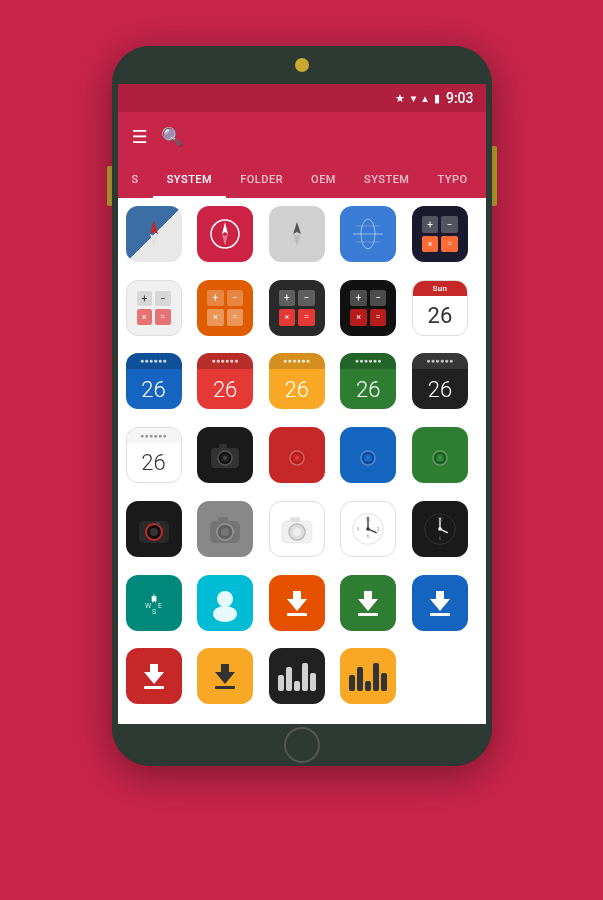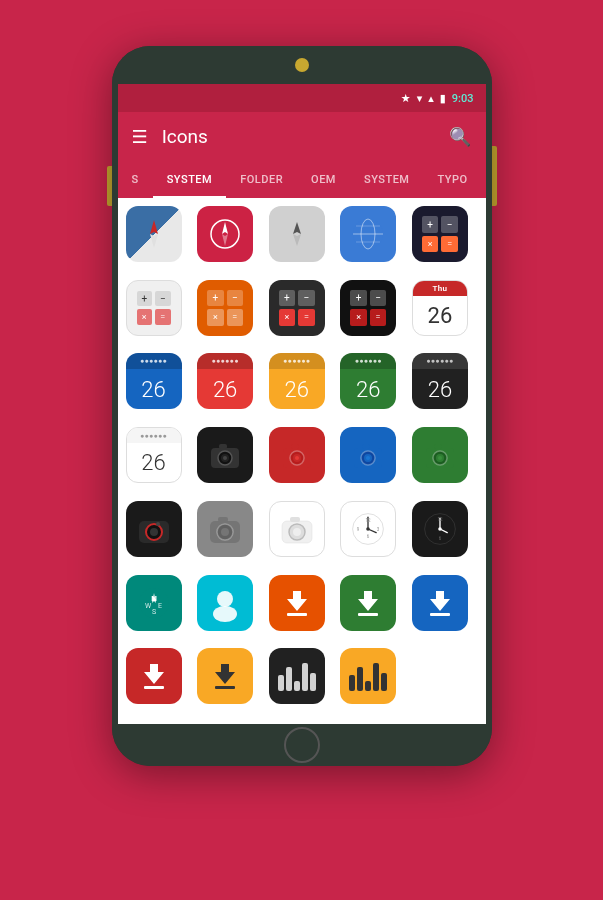--- a/index.html
+++ b/index.html
@@ -99,22 +99,22 @@
     .status-bar {
       background: #b01f3e;
       height: 28px;
       display: flex;
       align-items: center;
       justify-content: flex-end;
       padding: 0 12px;
       gap: 6px;
     }
     .status-bar .time {
-      color: #5eead4;
-      font-size: 11px;
+      color: #ffffff;
+      font-size: 14px;
       font-weight: 500;
     }
     .status-icon {
       color: white;
       font-size: 11px;
     }
     
     .app-bar {
       background: #c8254a;
       height: 48px;
@@ -304,21 +304,20 @@
       <div class="status-bar">
         <span class="status-icon">★</span>
         <span class="status-icon">▾</span>
         <span class="status-icon">▴</span>
         <span class="status-icon">▮</span>
         <span class="time">9:03</span>
       </div>
 
       <div class="app-bar">
         <span class="menu-icon">☰</span>
-        <span class="app-title">Icons</span>
         <span class="search-icon">🔍</span>
       </div>
 
       <div class="tabs">
         <div class="tab-item">S</div>
         <div class="tab-item active">SYSTEM</div>
         <div class="tab-item">FOLDER</div>
         <div class="tab-item">OEM</div>
         <div class="tab-item">SYSTEM</div>
         <div class="tab-item">TYPO</div>
@@ -400,21 +399,21 @@
           <div class="calc-icon">
             <div class="calc-cell" style="font-size:10px;">+</div>
             <div class="calc-cell" style="font-size:10px;">−</div>
             <div class="calc-cell" style="background:#b71c1c;font-size:9px;">×</div>
             <div class="calc-cell" style="background:#b71c1c;font-size:9px;">=</div>
           </div>
         </div>
 
         <div class="icon-cell" style="background:white;border:1px solid #ddd;">
           <div class="cal-icon">
-            <div class="cal-top" style="background:#c62828;color:white;font-size:8px;">Thu</div>
+            <div class="cal-top" style="background:#c62828;color:white;font-size:8px;">Sun</div>
             <div class="cal-bottom" style="color:#333;font-size:22px;font-weight:400;">26</div>
           </div>
         </div>
 
         <div class="icon-cell ic-cal-blue">
           <div class="cal-icon">
             <div class="cal-top" style="background:rgba(0,0,0,0.2);color:rgba(255,255,255,0.8);font-size:7px;">●●●●●●</div>
             <div class="cal-bottom" style="color:white;font-size:22px;">26</div>
           </div>
         </div>

